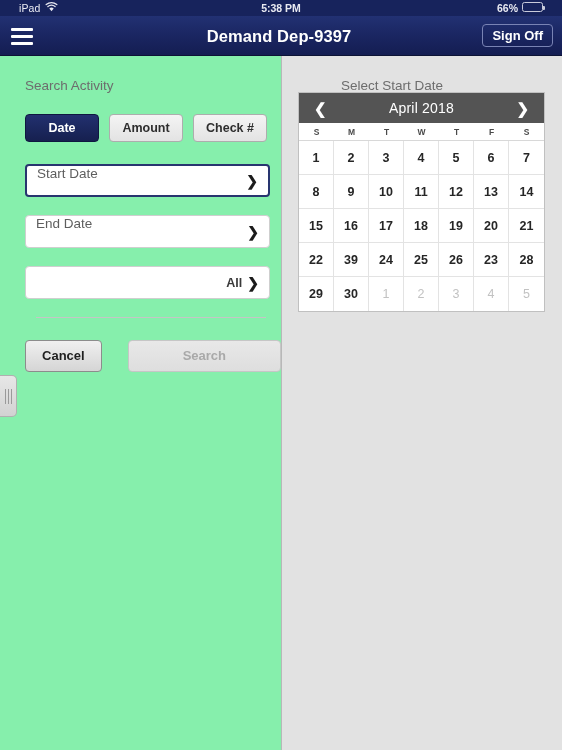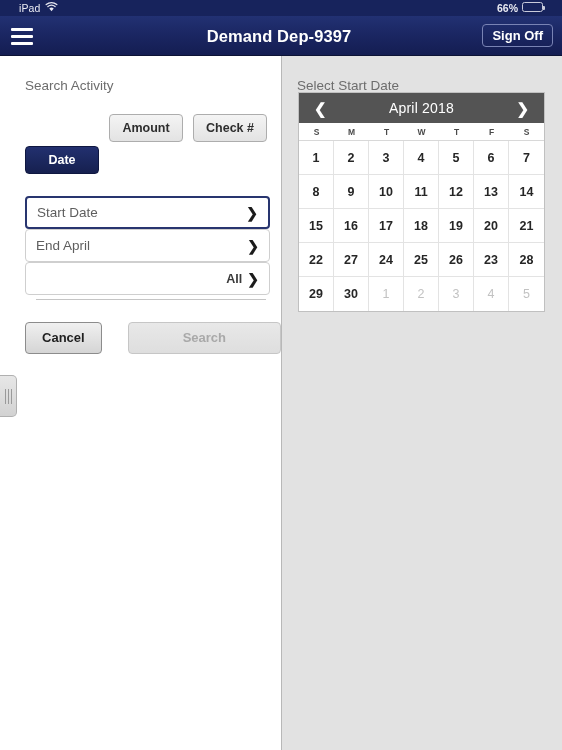--- a/index.html
+++ b/index.html
@@ -132,28 +132,29 @@
     width: 562px;
     height: 694px;
     background: #e2e2e2;
   }
   .pane-left {
     position: absolute;
     top: 0; left: 0;
     width: 282px;
     height: 694px;
     border-right: 1px solid #b8b8b8;
-    background: #ffffff;
+    background: #86efac;
   }
   .pane-right {
     position: absolute;
     top: 0; left: 283px;
     width: 279px;
     height: 694px;
     background: #e2e2e2;
+    padding-left: 44px;
   }
 
   .pane-heading {
     font-size: 13.5px;
     color: #6d6d6d;
     padding: 22px 0 0 25px;
   }
   .pane-right .pane-heading { padding-left: 14px; }
 
   
@@ -172,34 +173,33 @@
     background: linear-gradient(180deg, #f4f4f4 0%, #e3e3e3 100%);
     border: 1px solid #adadad;
     cursor: pointer;
     text-align: center;
     line-height: 26px;
   }
   .seg-btn.active {
     background: linear-gradient(180deg, #22306f 0%, #16204f 100%);
     border: 1px solid #0f1740;
     color: #ffffff;
-    margin-top: 32px;
   }
 
   
   .fields { margin: 22px 0 0 25px; }
   .field {
     position: relative;
     width: 245px;
     height: 33px;
     background: #ffffff;
     border: 1px solid #cfcfcf;
     border-radius: 4px;
-    display: flex;
-    align-items: center;
+    margin-bottom: 18px;
+    display: flex;
     cursor: pointer;
   }
   .field.focused {
     border: 2px solid #28356f;
   }
   .field-label {
     font-size: 13.5px;
     color: #5e5e5e;
     padding-left: 10px;
   }
@@ -355,20 +355,21 @@
     <div class="sb-left">
       <span class="sb-device">iPad</span>
       <span class="wifi-icon">
         <svg width="13" height="10" viewBox="0 0 13 10">
           <path d="M6.5 9.2 L4.3 6.4 a3.6 3.6 0 0 1 4.4 0 Z" fill="#e9eaf2"></path>
           <path d="M2.9 4.6 a5.8 5.8 0 0 1 7.2 0" stroke="#e9eaf2" stroke-width="1.3" fill="none" stroke-linecap="round"></path>
           <path d="M1.2 2.6 a8.6 8.6 0 0 1 10.6 0" stroke="#e9eaf2" stroke-width="1.3" fill="none" stroke-linecap="round"></path>
         </svg>
       </span>
     </div>
+    <div class="sb-center">5:38 PM</div>
     <div class="sb-right">
       <span>66%</span>
       <span class="battery">
         <span class="battery-fill"></span>
       </span>
     </div>
   </div>
 
   <div class="navbar">
     <div class="hamburger">
@@ -396,21 +397,21 @@
 
         <div class="field focused">
           <span class="field-label">Start Date</span>
           <span class="field-right">
             <span class="field-value"></span>
             <span class="chev">❯</span>
           </span>
         </div>
 
         <div class="field">
-          <span class="field-label">End April</span>
+          <span class="field-label">End Date</span>
           <span class="field-right">
             <span class="field-value"></span>
             <span class="chev">❯</span>
           </span>
         </div>
 
         <div class="field">
           <span class="field-right">
             <span class="field-value">All</span>
             <span class="chev">❯</span>
@@ -475,21 +476,21 @@
 
           <div class="cal-cell">15</div>
           <div class="cal-cell">16</div>
           <div class="cal-cell">17</div>
           <div class="cal-cell">18</div>
           <div class="cal-cell">19</div>
           <div class="cal-cell">20</div>
           <div class="cal-cell">21</div>
 
           <div class="cal-cell">22</div>
-          <div class="cal-cell">27</div>
+          <div class="cal-cell">39</div>
           <div class="cal-cell">24</div>
           <div class="cal-cell">25</div>
           <div class="cal-cell">26</div>
           <div class="cal-cell">23</div>
           <div class="cal-cell">28</div>
 
           <div class="cal-cell">29</div>
           <div class="cal-cell">30</div>
           <div class="cal-cell muted">1</div>
           <div class="cal-cell muted">2</div>

